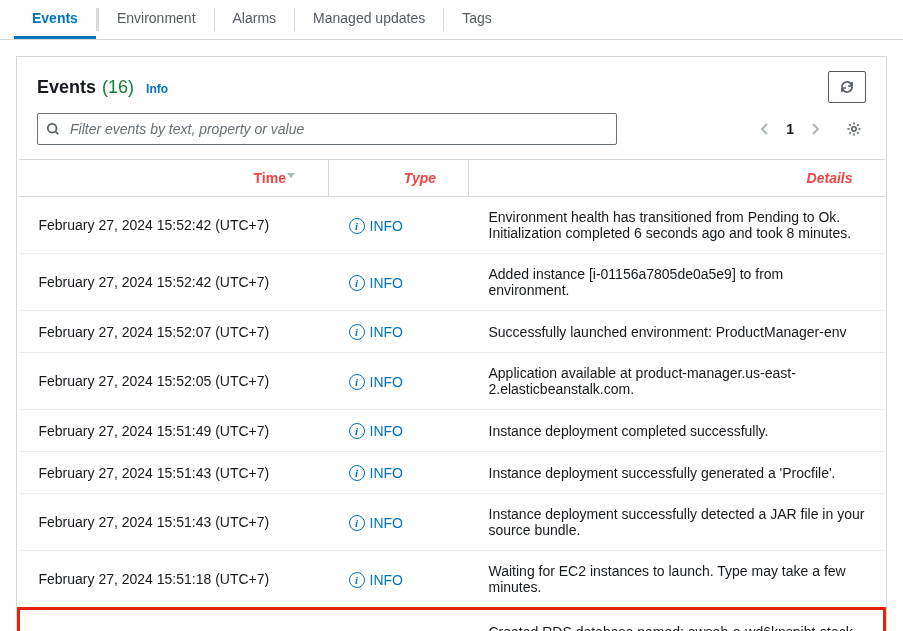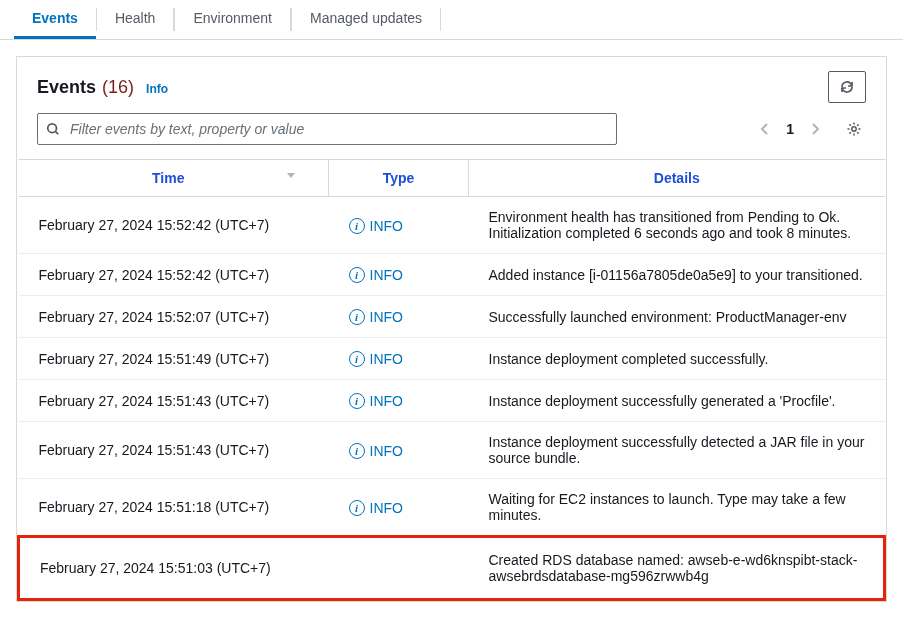--- a/index.html
+++ b/index.html
@@ -7,64 +7,65 @@
     
     .tabs { display: flex; border-bottom: 1px solid #d5dbdb; padding: 0 14px; gap: 0; }
     .tab { padding: 10px 18px; cursor: pointer; color: #545b64; font-size: 14px; border-bottom: 3px solid transparent; }
     .tab.active { color: #0073bb; font-weight: 700; border-bottom: 3px solid #0073bb; }
     .tab-sep { width: 1px; background: #d5dbdb; margin: 8px 0; }
     
     .panel { margin: 16px; border: 1px solid #d5dbdb; border-radius: 0; padding: 0; }
     .panel-header { display: flex; align-items: center; justify-content: space-between; padding: 14px 20px 10px 20px; }
     .panel-title-group { display: flex; align-items: baseline; gap: 6px; }
     .panel-title { font-size: 18px; font-weight: 700; }
-    .panel-count { font-size: 18px; color: #7f1d1d; font-weight: 400; }
+    .panel-count { font-size: 18px; color: #15803d; font-weight: 400; }
     .info-link { color: #0073bb; font-size: 12px; font-weight: 600; cursor: pointer; margin-left: 6px; }
     .refresh-btn { width: 38px; height: 32px; border: 1px solid #545b64; border-radius: 2px; background: #fff; display: flex; align-items: center; justify-content: center; cursor: pointer; }
     
     .toolbar { display: flex; align-items: center; justify-content: space-between; padding: 0 20px 14px 20px; gap: 14px; }
     .search-wrap { position: relative; flex: 0 0 auto; width: 580px; }
     .search-input { width: 100%; height: 32px; padding: 4px 10px 4px 32px; border: 1px solid #687078; border-radius: 2px; font-size: 14px; font-style: italic; color: #687078; }
     .search-input::placeholder { color: #687078; font-style: italic; }
     .search-icon { position: absolute; left: 9px; top: 50%; transform: translateY(-50%); color: #545b64; }
     
     .pager { display: flex; align-items: center; gap: 12px; }
     .pager-arrow { color: #aab7b8; cursor: pointer; padding: 4px; }
     .pager-num { font-weight: 700; }
     .gear { color: #545b64; cursor: pointer; padding: 4px; margin-left: 6px; }
     
     table { width: 100%; border-collapse: collapse; }
-    th { text-align: center; padding: 10px 32px; font-size: 14px; font-weight: 700; color: #1d4ed8; border-top: 1px solid #d5dbdb; border-bottom: 1px solid #d5dbdb; }
+    th { text-align: right; padding: 10px 32px; font-size: 14px; font-weight: 700; color: #ef4444; border-top: 1px solid #d5dbdb; border-bottom: 1px solid #d5dbdb; }
     th.col-time { width: 310px; }
     th.col-type { width: 140px; }
-    .th-sep { border-left: 1px solid #d5dbdb; }
+    .th-sep { border-left: 1px solid #d5dbdb; font-style: italic; }
     .sort-icon { float: right; color: #aab7b8; }
     td { padding: 12px 20px; font-size: 14px; color: #16191f; border-bottom: 1px solid #eaeded; vertical-align: middle; }
     td.type-cell { color: #0073bb; font-weight: 400; }
     .type-wrap { display: inline-flex; align-items: center; gap: 5px; }
     .info-icon-circle { display: inline-flex; align-items: center; justify-content: center; width: 16px; height: 16px; border: 1.5px solid #0073bb; border-radius: 50%; font-size: 11px; font-weight: 700; font-style: italic; font-family: Georgia, serif; color: #0073bb; }
     .hl { border: 3px solid #e6240e; }
     .hl td { padding-top: 14px; padding-bottom: 14px; }
     
     svg { display: block; }
   </style>
 </head>
 <body>
 
 <div class="tabs">
   <div class="tab active">Events</div>
   <div class="tab-sep"></div>
-  <div class="tab">Health</div>
   <div class="tab-sep"></div>
   <div class="tab-sep"></div>
   <div class="tab">Environment</div>
   <div class="tab-sep"></div>
+  <div class="tab">Alarms</div>
   <div class="tab-sep"></div>
   <div class="tab">Managed updates</div>
   <div class="tab-sep"></div>
+  <div class="tab">Tags</div>
 </div>
 
 <div class="panel">
   <div class="panel-header">
     <div class="panel-title-group">
       <span class="panel-title">Events</span>
       <span class="panel-count">(16)</span>
       <span class="info-link">Info</span>
     </div>
     <div class="refresh-btn">
@@ -133,29 +134,37 @@
               <span>INFO</span>
             </span></td>
           <td>Environment health has transitioned from Pending to Ok. Initialization completed 6 seconds ago and took 8 minutes.</td>
         </tr>
         <tr>
           <td>February 27, 2024 15:52:42 (UTC+7)</td>
           <td class="type-cell"><span class="type-wrap">
               <span class="info-icon-circle">i</span>
               <span>INFO</span>
             </span></td>
-          <td>Added instance [i-01156a7805de0a5e9] to your transitioned.</td>
+          <td>Added instance [i-01156a7805de0a5e9] to from environment.</td>
         </tr>
         <tr>
           <td>February 27, 2024 15:52:07 (UTC+7)</td>
           <td class="type-cell"><span class="type-wrap">
               <span class="info-icon-circle">i</span>
               <span>INFO</span>
             </span></td>
           <td>Successfully launched environment: ProductManager-env</td>
+        </tr>
+        <tr>
+          <td>February 27, 2024 15:52:05 (UTC+7)</td>
+          <td class="type-cell"><span class="type-wrap">
+              <span class="info-icon-circle">i</span>
+              <span>INFO</span>
+            </span></td>
+          <td>Application available at product-manager.us-east-2.elasticbeanstalk.com.</td>
         </tr>
         <tr>
           <td>February 27, 2024 15:51:49 (UTC+7)</td>
           <td class="type-cell"><span class="type-wrap">
               <span class="info-icon-circle">i</span>
               <span>INFO</span>
             </span></td>
           <td>Instance deployment completed successfully.</td>
         </tr>
         <tr>

